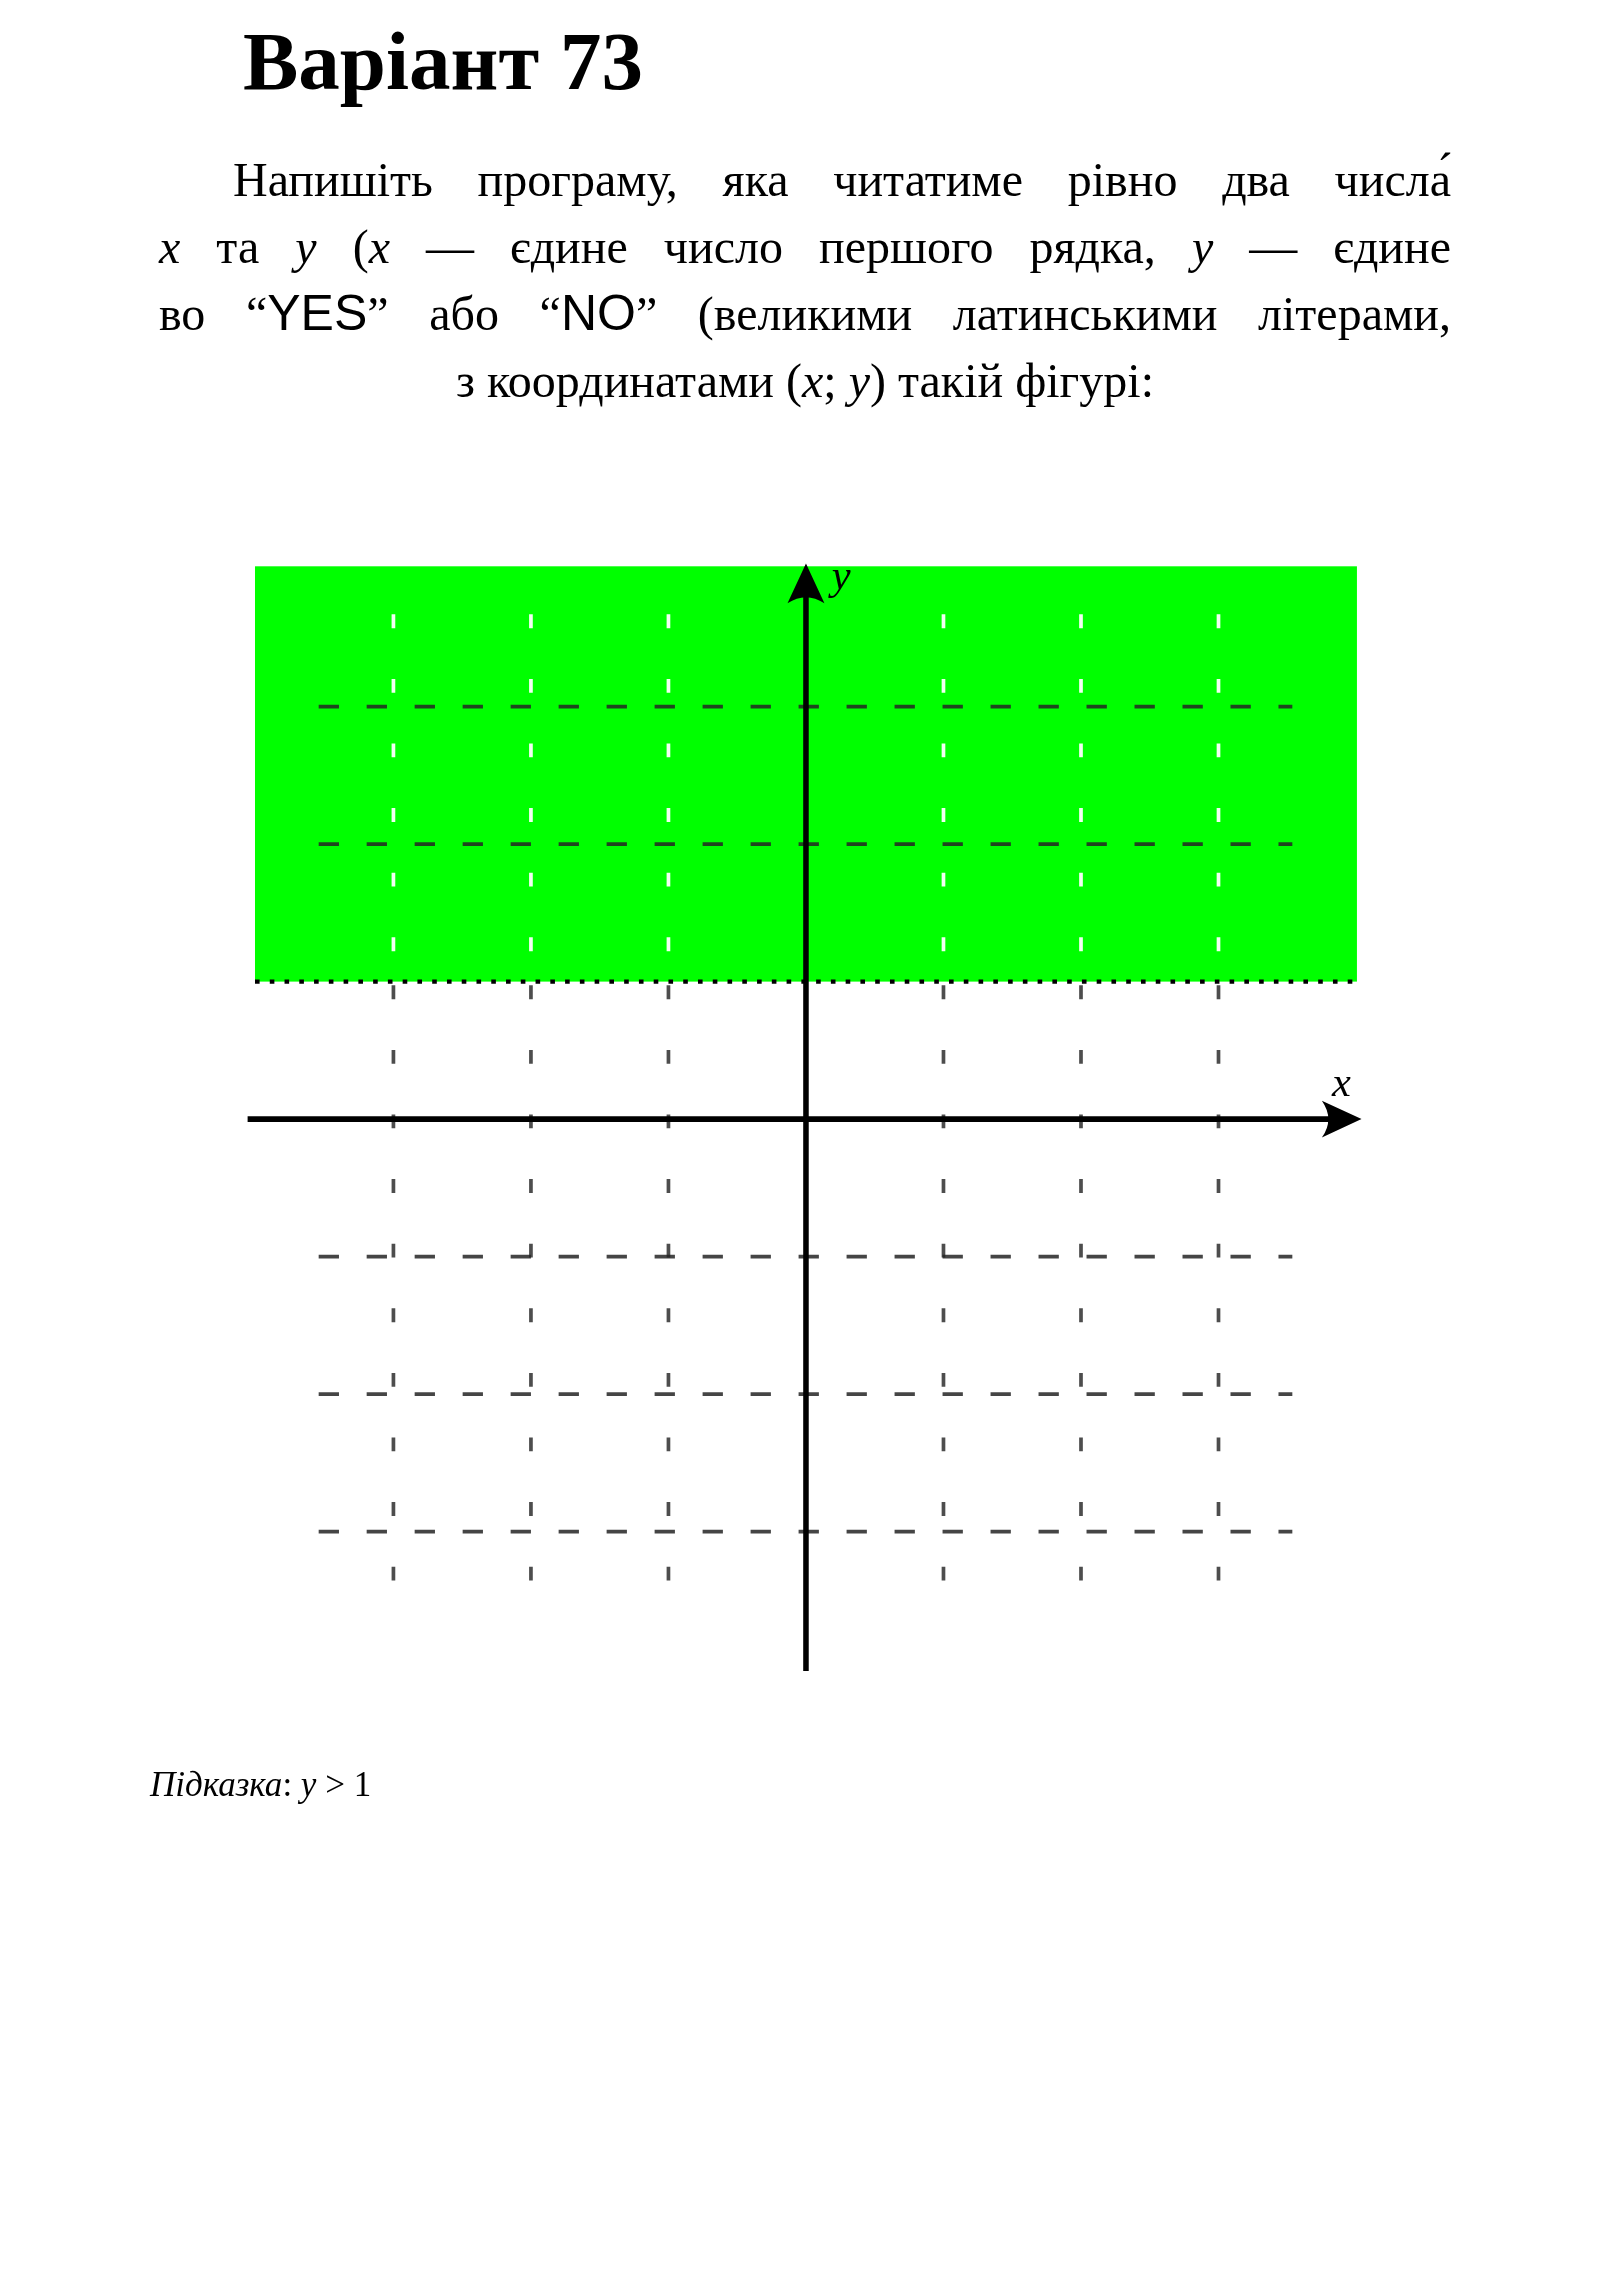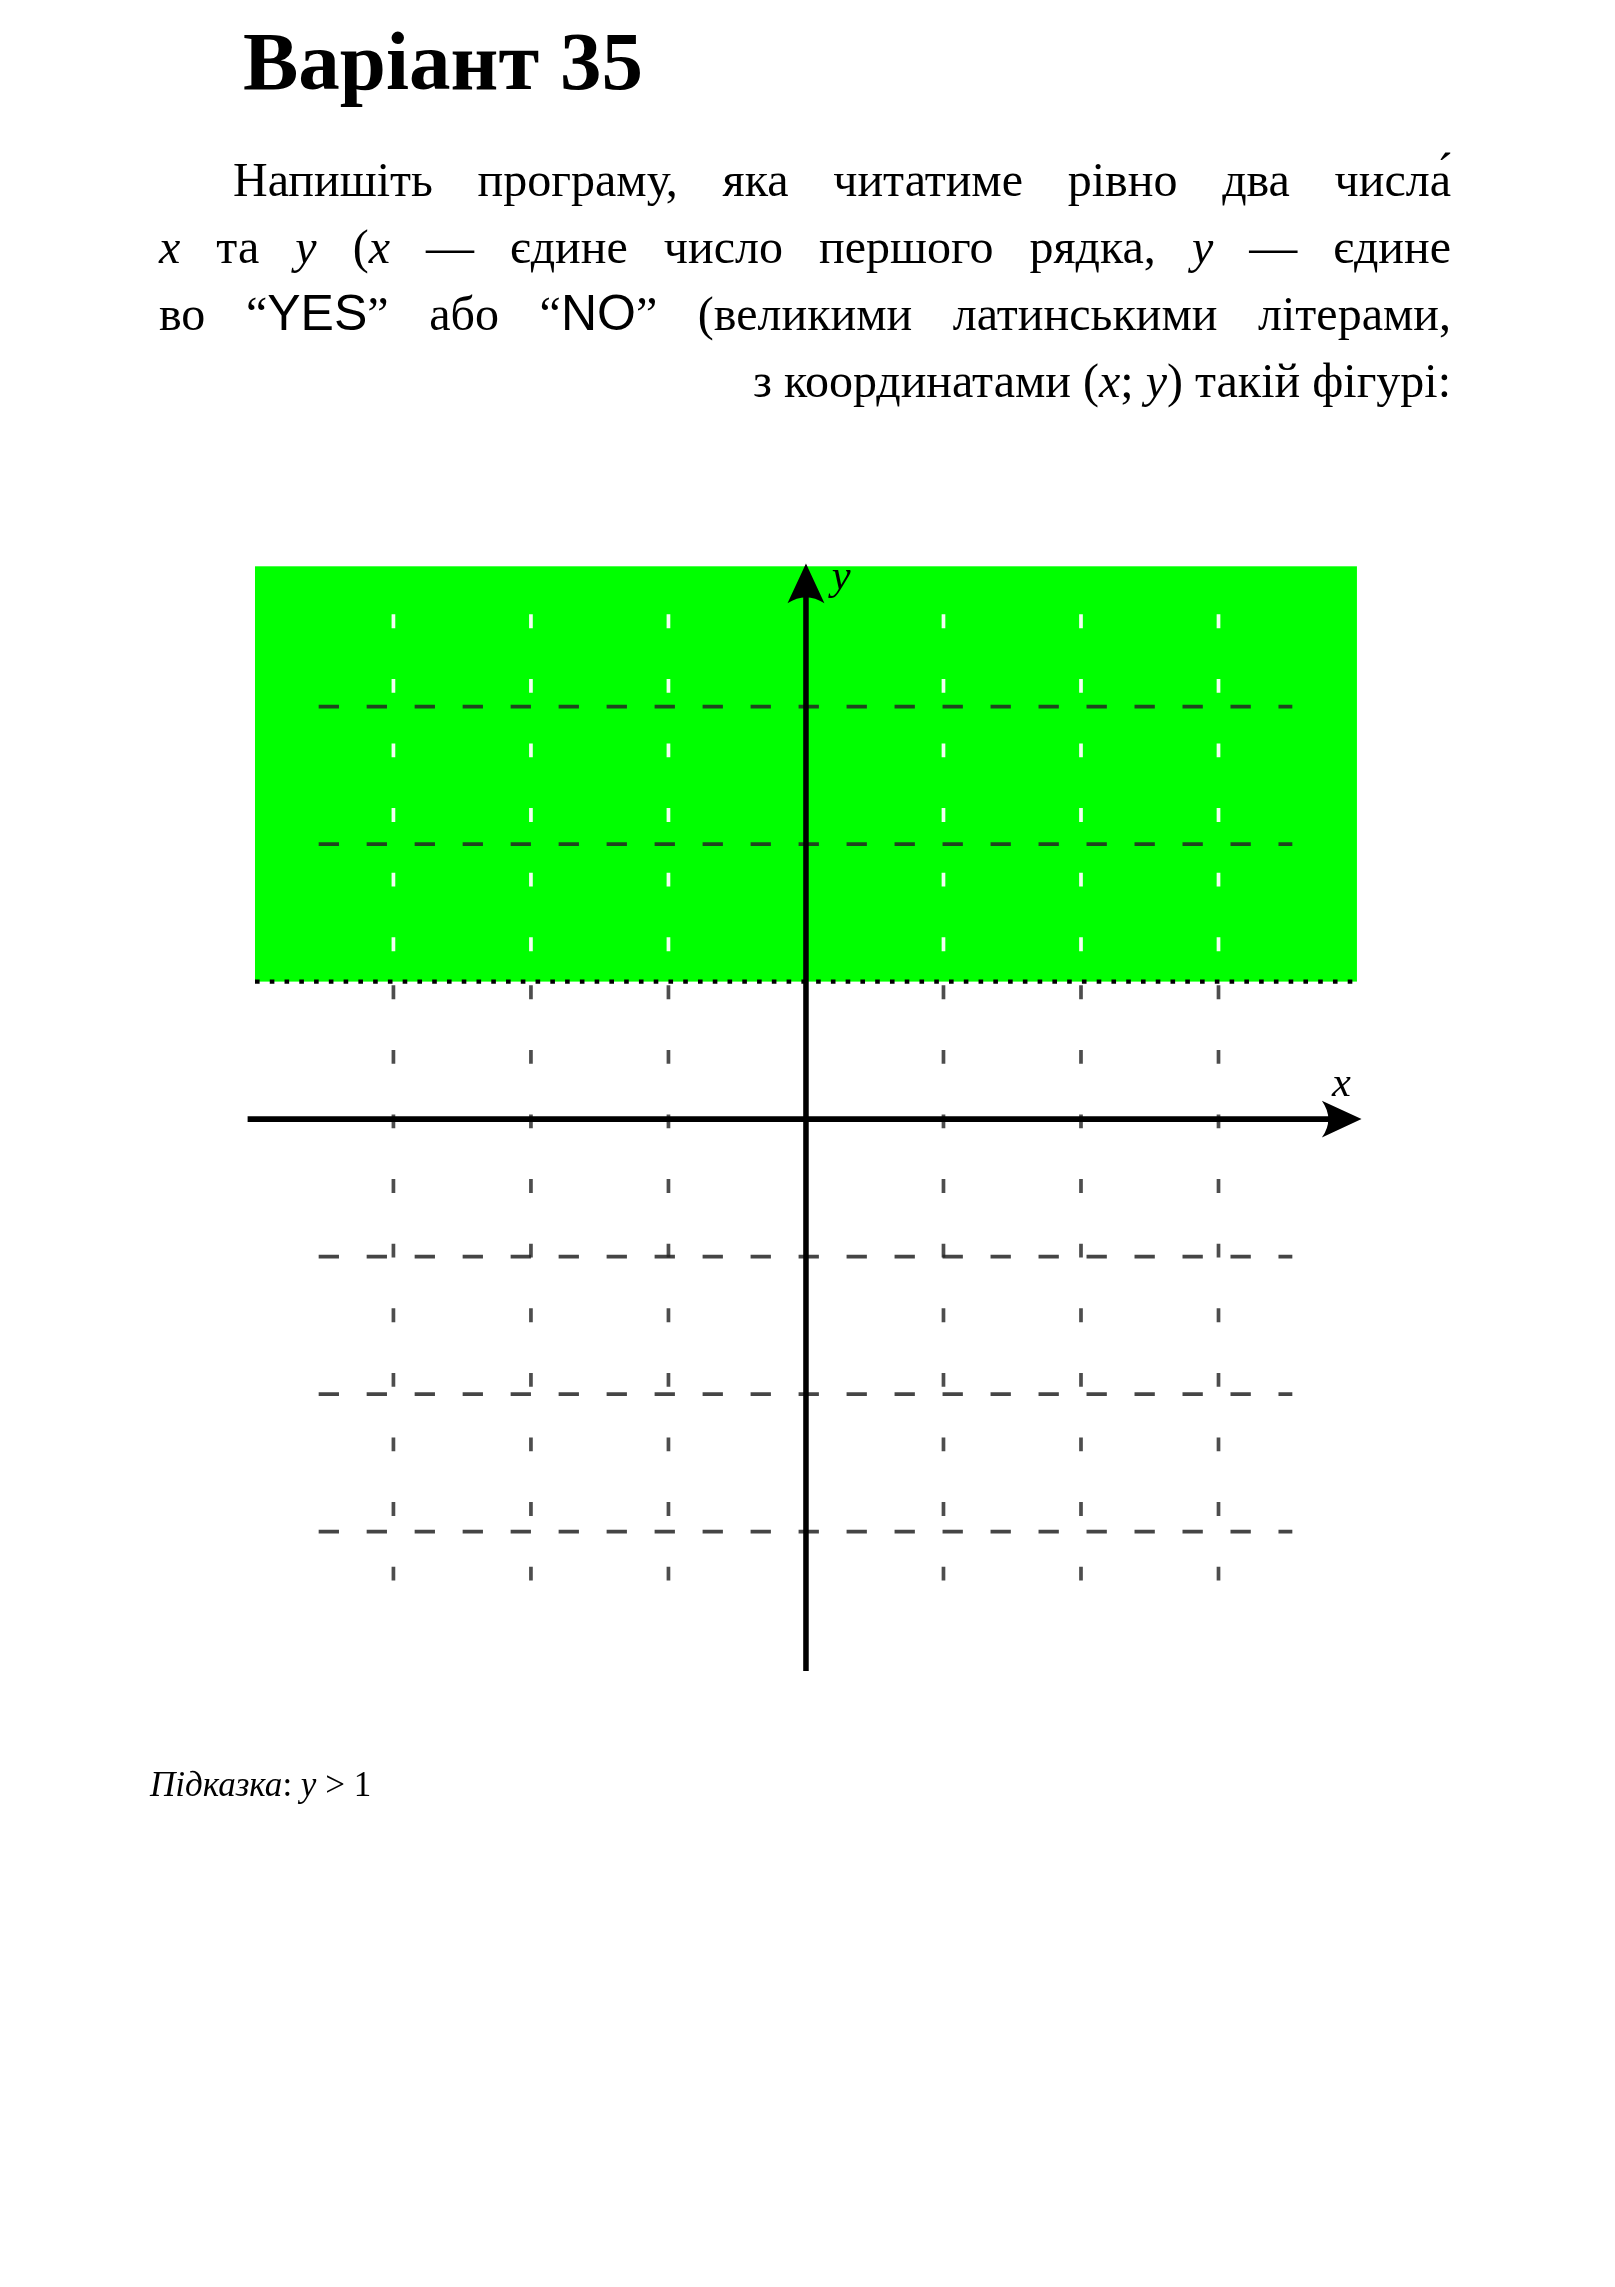--- a/index.html
+++ b/index.html
@@ -13,21 +13,21 @@
     position:absolute; left:243px; top:20px;
     font-size:83px; line-height:83px; font-weight:bold;
     font-family:"Liberation Serif", serif;
   }
 
   .para {
     position:absolute; left:159px; top:106px; width:1292px;
     font-size:48px; line-height:67px;
   }
   .line { text-align:justify; text-align-last:justify; height:67px; white-space:nowrap0; }
-  .line.lastline { text-align:right; text-align-last:auto; }
+  .line.lastline { text-align:center; text-align-last:auto; }
   .line.indent { text-indent:74px;margin-top:40px; }
   .rm { font-style:normal; }
   .it { font-style:italic; font-family:"Liberation Serif", serif; }
   .tt { font-family:Liberation Sans, sans-serif; font-size:50px; font-style:normal; }
 
   .figure-wrap { position:absolute; left:231px; top:531px; width:1209px; height:1191px; }
   svg text.axis-label {
     font-family:"Liberation Serif", serif; font-style:italic; font-size:46px; fill:#000;
   }
   .grid-v  { stroke:#2e2e2e; stroke-width:4; stroke-dasharray:15 55; opacity:.85; fill:none; }
@@ -40,21 +40,21 @@
   .hint {
     position:absolute; left:150px; top:1756px;
     font-size:35px; line-height:57px;
   }
 </style>
 </head>
 <body>
 
 <div class="page">
 
-  <div class="doc-title">Варіант 35</div>
+  <div class="doc-title">Варіант 73</div>
 
   <div class="para">
       <div class="line indent"><span class="rm">Напишіть програму, яка читатиме рівно два числа́</span></div>
       <div class="line"><span class="it">x</span><span class="rm"> та </span><span class="it">y</span><span class="rm"> (</span><span class="it">x</span><span class="rm"> — єдине число першого рядка, </span><span class="it">y</span><span class="rm"> — єдине</span></div>
       <div class="line"><span class="rm">во “</span><span class="tt">YES</span><span class="rm">” або “</span><span class="tt">NO</span><span class="rm">” (великими латинськими літерами,</span></div>
       <div class="line lastline"><span class="rm">з координатами (</span><span class="it">x</span><span class="rm">; </span><span class="it">y</span><span class="rm">) такій фігурі:</span></div>
     </div>
 
   <div class="figure-wrap">
     <svg width="1209" height="1191" viewBox="0 0 1310 1290" xmlns="http://www.w3.org/2000/svg">

